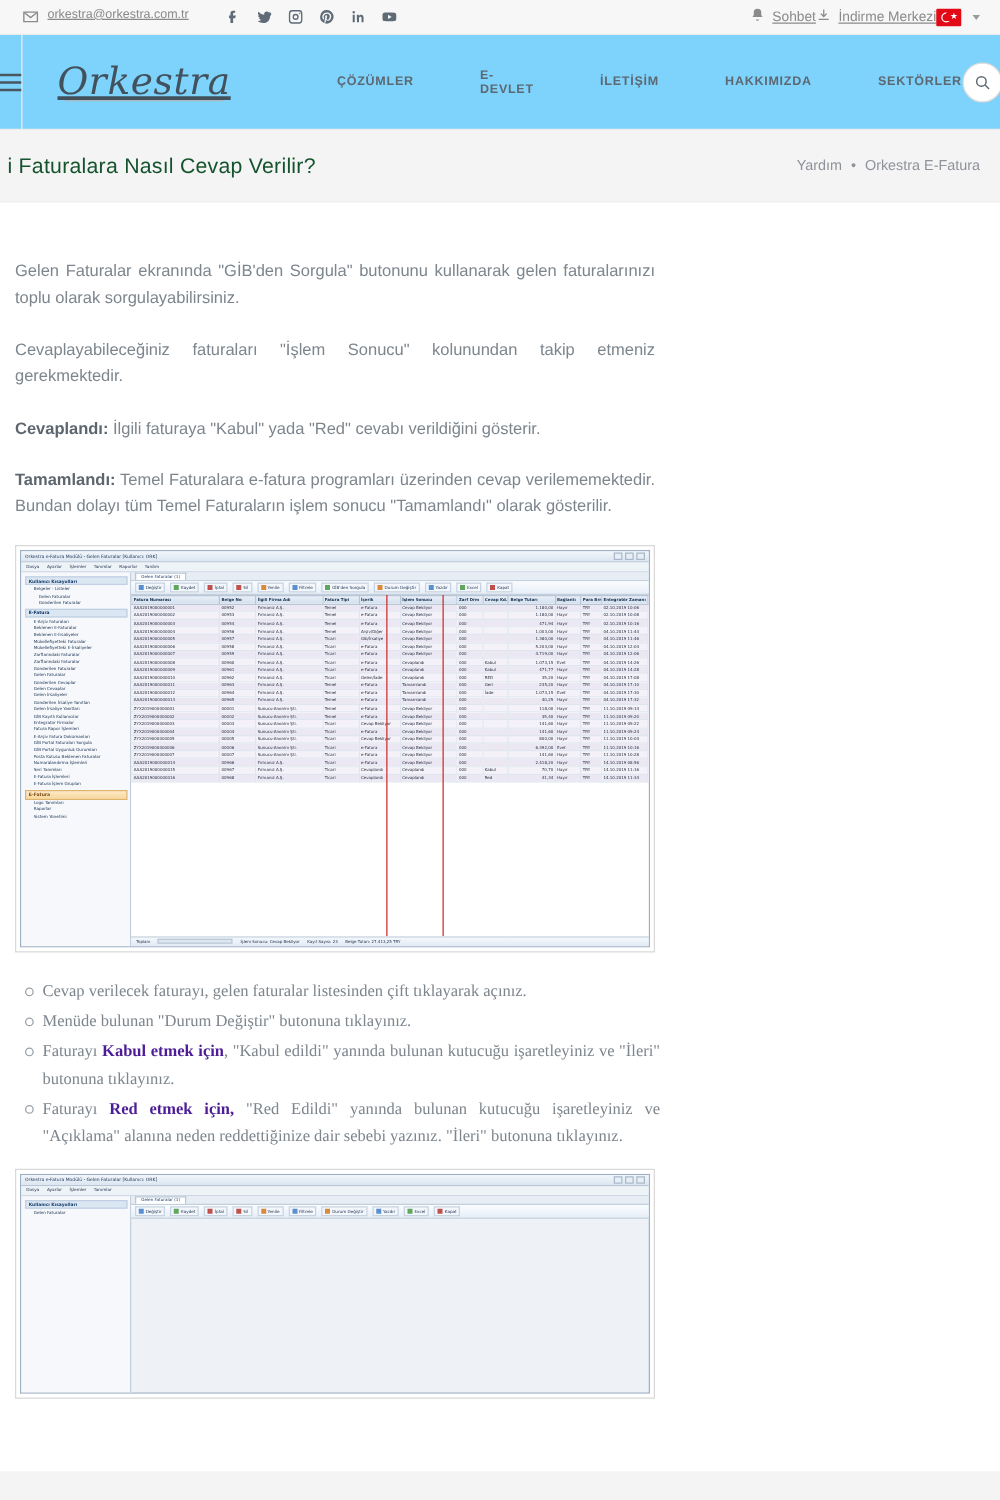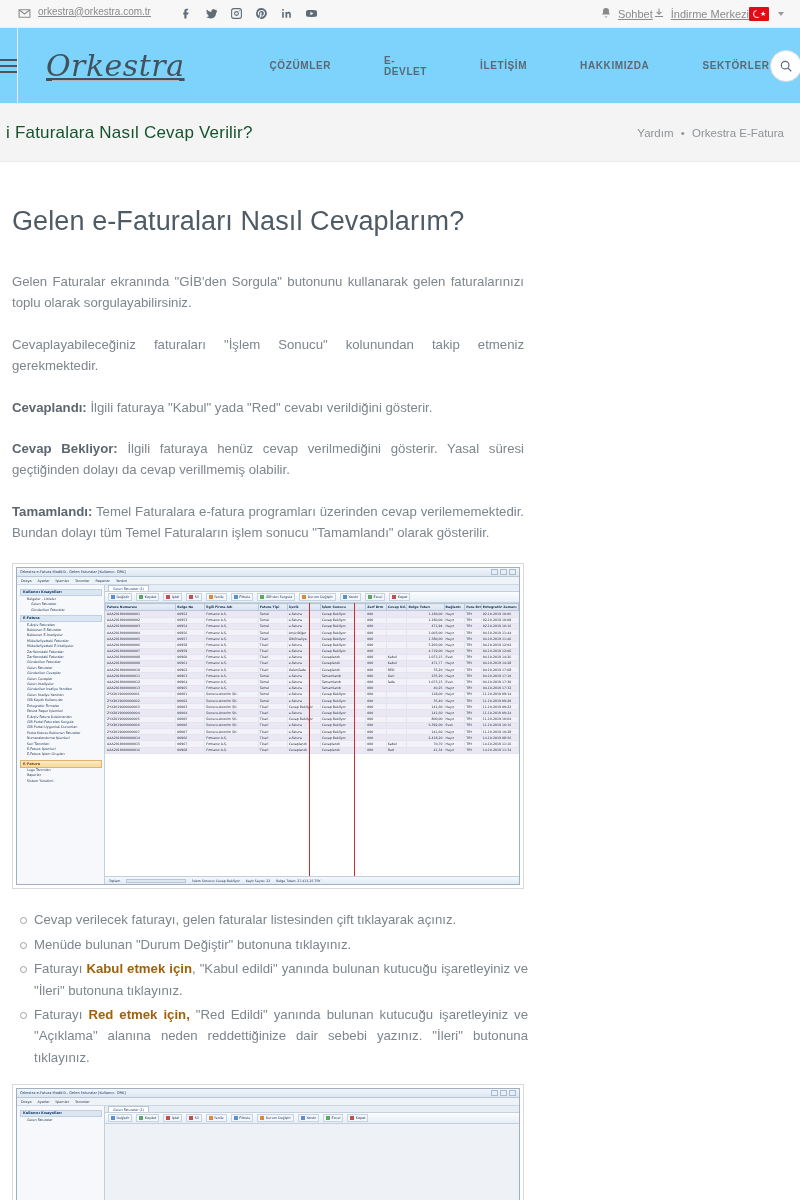--- a/index.html
+++ b/index.html
@@ -172,39 +172,40 @@
   .shot-inner {
     width: 100%;
     position: relative;
     overflow: hidden;
   }
 
   ul.bullets {
     margin: 20px 0 16px 0;
     padding-left: 22px;
     max-width: 516px;
+    font-family: Liberation Serif, serif;
   }
   ul.bullets li {
     list-style: none;
     position: relative;
     font-size: 13.2px;
     line-height: 1.62;
     color: #7d858d;
     margin-bottom: 3px;
     text-align: justify;
   }
   ul.bullets li::before {
     content: "";
     position: absolute;
     left: -14px; top: 8px;
     width: 5px; height: 5px;
     border-radius: 50%;
     border: 1px solid #9aa1a8;
   }
-  ul.bullets li b { color: #a16207; }
+  ul.bullets li b { color: #4c1d95; }
 
   
   .erp {
     font-family: "DejaVu Sans", sans-serif;
     font-size: 3.4px;
     color: #1d1d1d;
     background: #eef2f7;
     border: 1px solid #9fb0c4;
     position: relative;
     height: 318px;
@@ -422,31 +423,27 @@
 <div class="crumbstrip">
   <div class="crumb-title">i Faturalara Nasıl Cevap Verilir?</div>
   <div class="crumb-path">
     <a href="#" style="color:#8d939a;text-decoration:none">Yardım</a>
     <span class="sep">•</span>
     <a href="#" style="color:#8d939a;text-decoration:none">Orkestra E-Fatura</a>
   </div>
 </div>
 
 <div class="page">
-  <h1 class="article-title">Gelen e-Faturaları Nasıl Cevaplarım?</h1>
 
   <p class="body">Gelen Faturalar ekranında "GİB'den Sorgula" butonunu kullanarak gelen faturalarınızı toplu olarak sorgulayabilirsiniz.</p>
   <p class="body">Cevaplayabileceğiniz faturaları "İşlem Sonucu" kolunundan takip etmeniz gerekmektedir.</p>
 
 
   <p class="body">
     <b>Cevaplandı:</b><span> İlgili faturaya "Kabul" yada "Red" cevabı verildiğini gösterir.</span>
-  </p>
-  <p class="body">
-    <b>Cevap Bekliyor:</b><span> İlgili faturaya henüz cevap verilmediğini gösterir. Yasal süresi geçtiğinden dolayı da cevap verillmemiş olabilir.</span>
   </p>
   <p class="body">
     <b>Tamamlandı:</b><span> Temel Faturalara e-fatura programları üzerinden cevap verilememektedir. Bundan dolayı tüm Temel Faturaların işlem sonucu "Tamamlandı" olarak gösterilir.</span>
   </p>
 
   <div class="shot">
     <div class="shot-inner">
       <div class="erp">
         <div class="erp-titlebar">
           <span>Orkestra e-Fatura Modülü - Gelen Faturalar  [Kullanıcı: ORK]</span>

